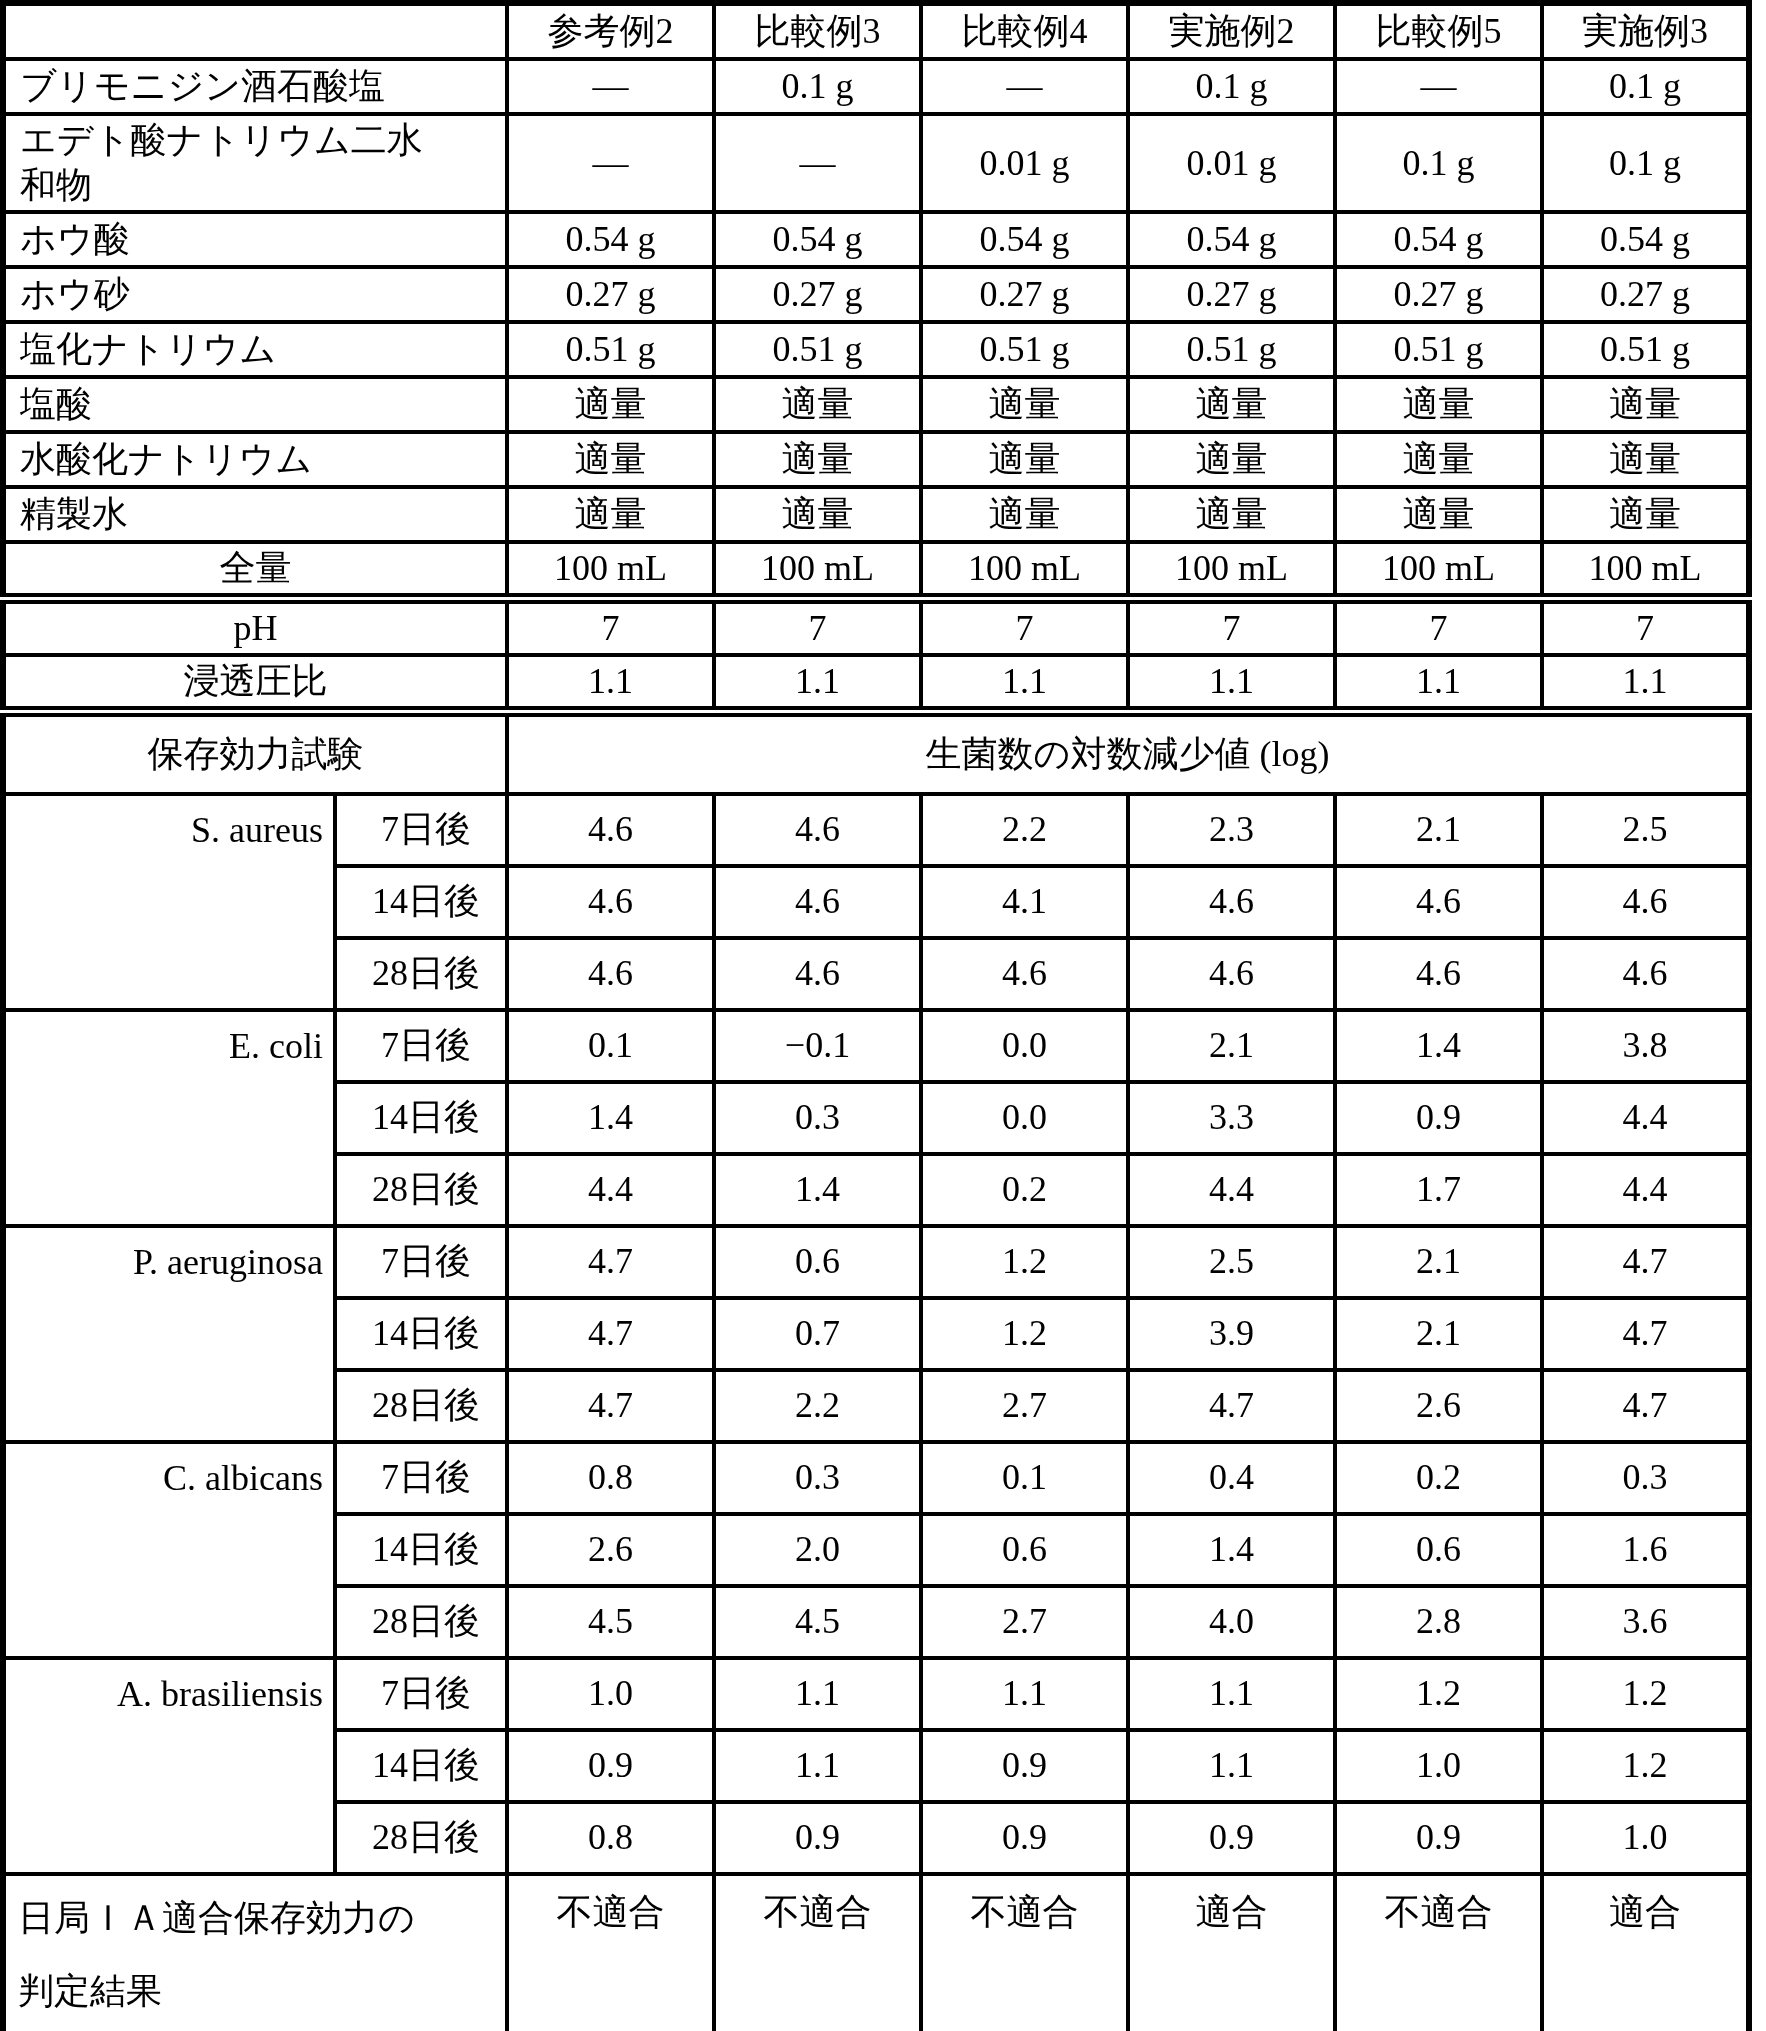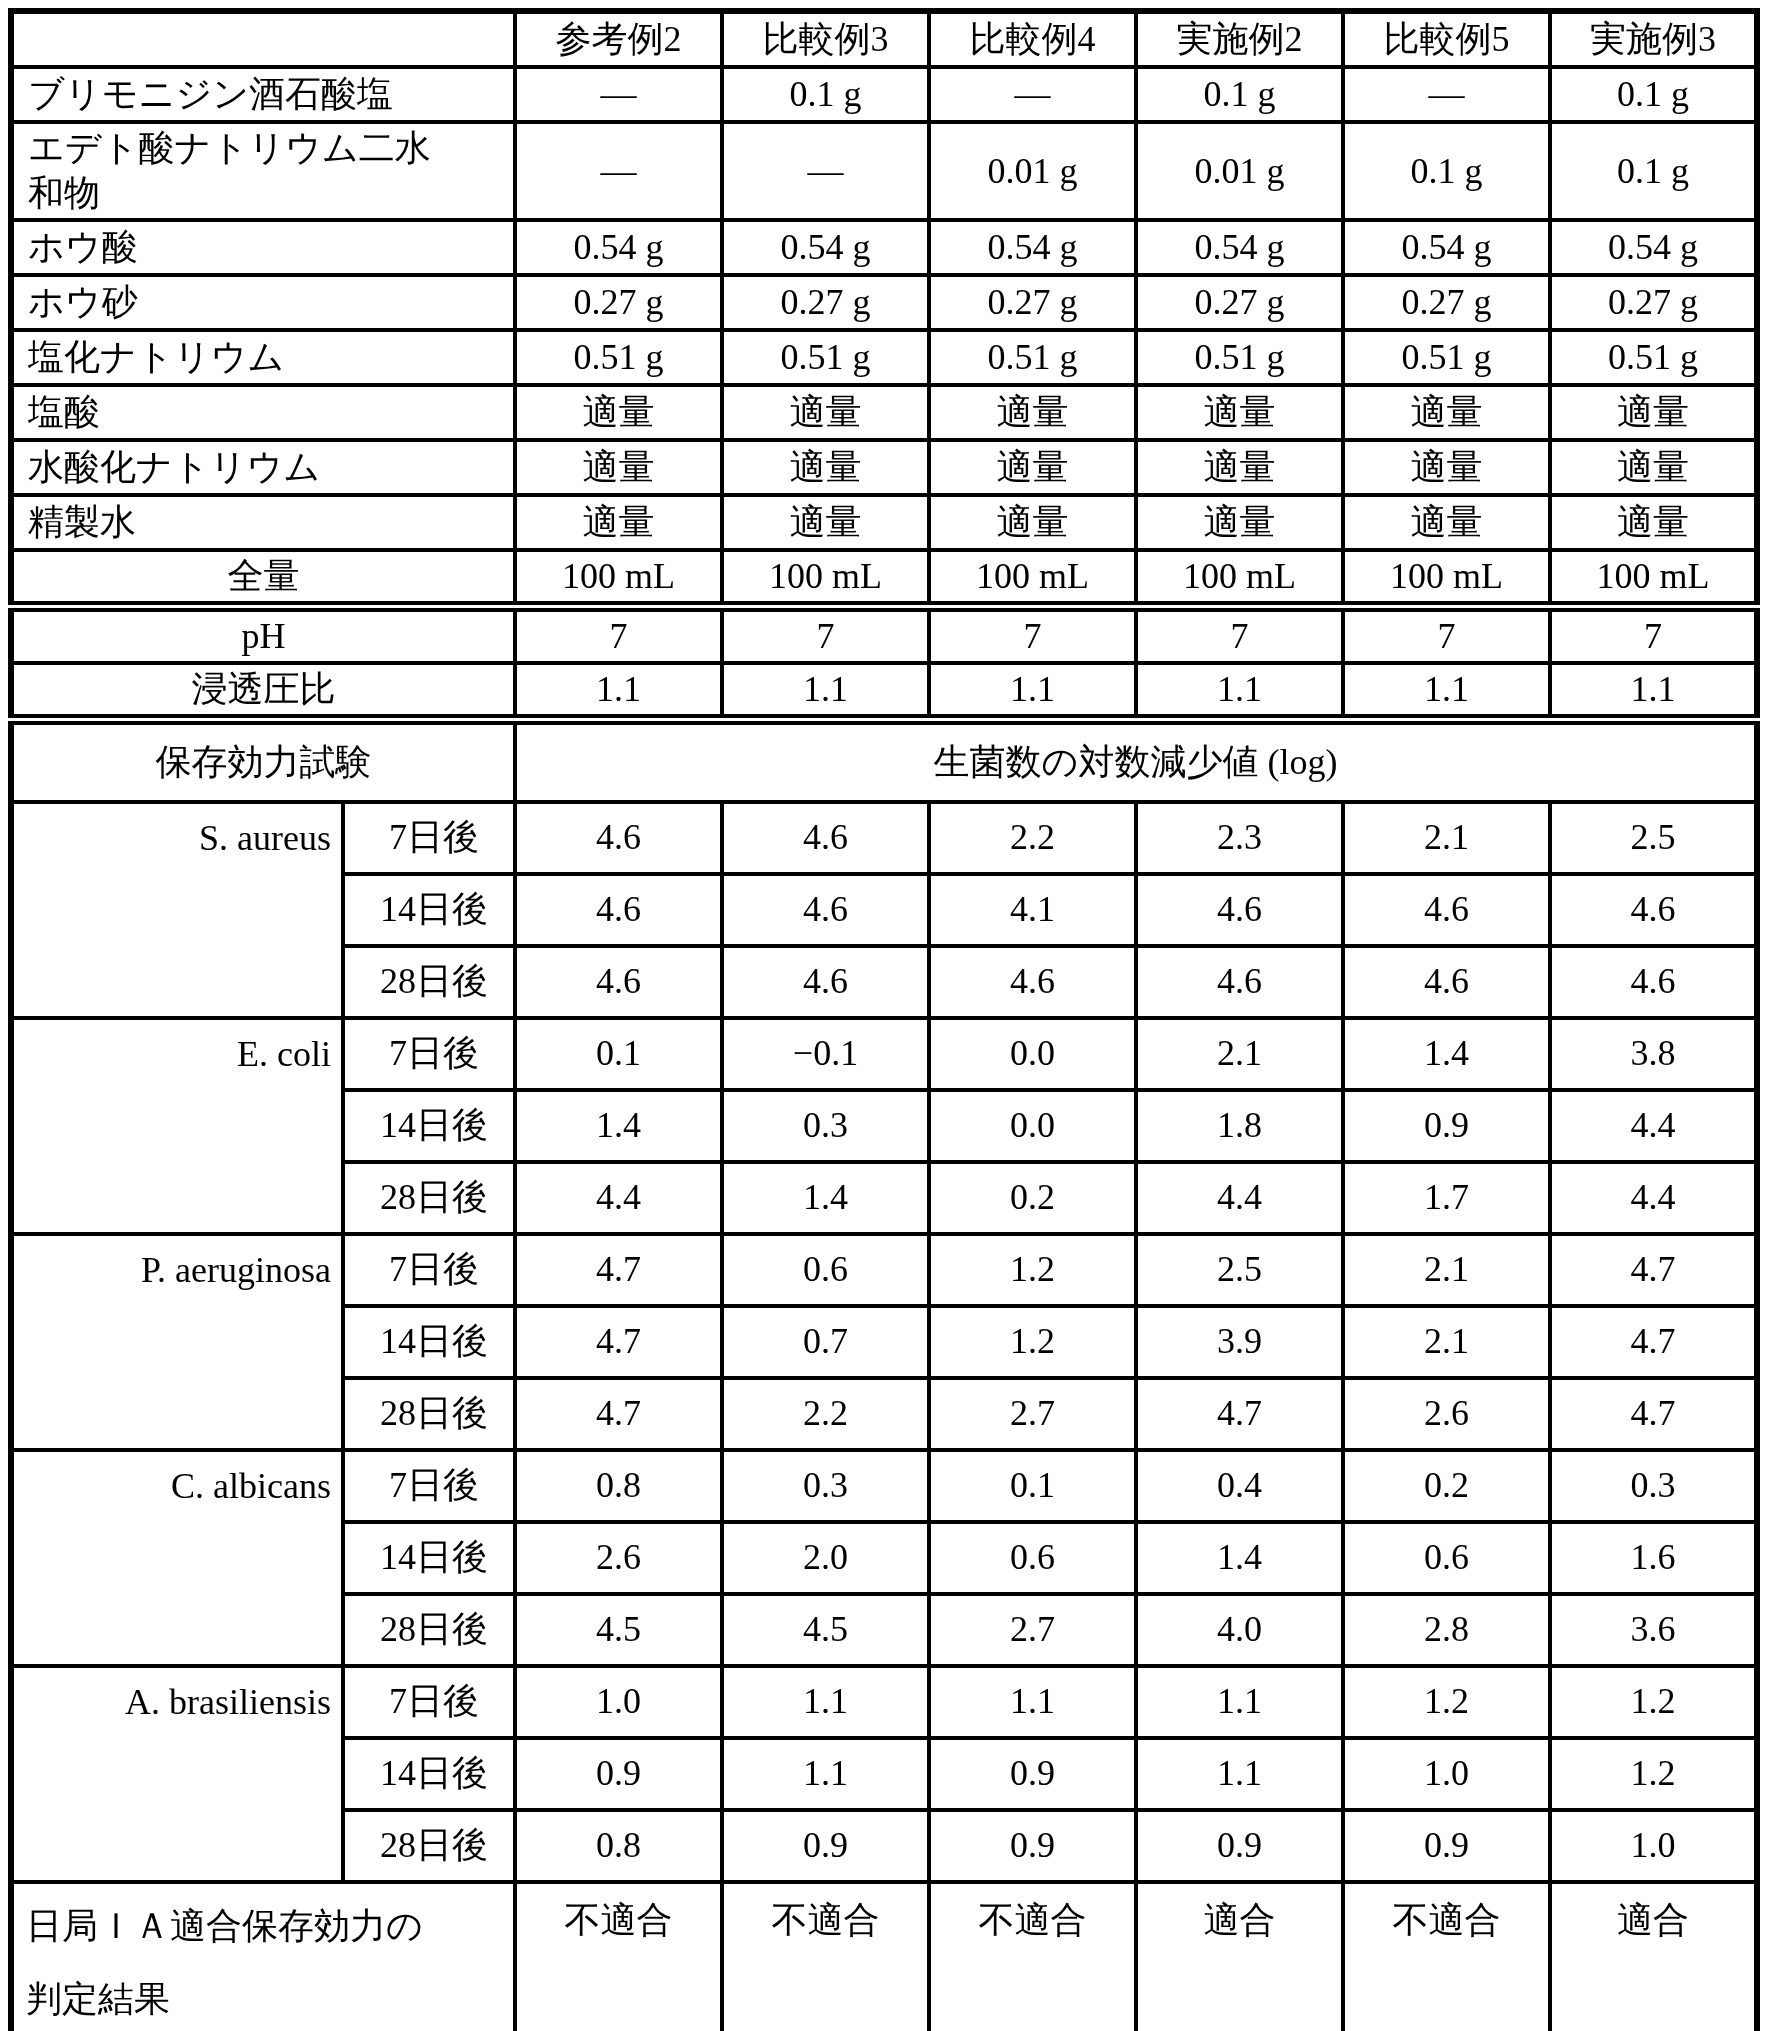--- a/index.html
+++ b/index.html
@@ -1,17 +1,17 @@
 <!DOCTYPE html>
 <html><head>
 <meta charset="utf-8">
 <style>
   html,body{margin:0;padding:0;background:#ffffff;}
   .page{
-    width:1766px;height:2031px;box-sizing:border-box;padding:8px;
+    width:1766px;height:2031px;box-sizing:border-box;padding:0;
     background:#ffffff;color:#000;
     font-family:"Liberation Serif","DejaVu Serif",serif;
   }
   table.main{
     border-collapse:collapse;table-layout:fixed;width:1750px;
     border:6px solid #000;
   }
   td{
     border:4px solid #000;
     font-size:36px;line-height:1.25;color:#000;
@@ -202,21 +202,21 @@
           <td class="val">0.0</td>
           <td class="val">2.1</td>
           <td class="val">1.4</td>
           <td class="val">3.8</td>
         </tr>
         <tr class="r-day">
           <td class="day">14日後</td>
           <td class="val">1.4</td>
           <td class="val">0.3</td>
           <td class="val">0.0</td>
-          <td class="val">1.8</td>
+          <td class="val">3.3</td>
           <td class="val">0.9</td>
           <td class="val">4.4</td>
         </tr>
         <tr class="r-day">
           <td class="day">28日後</td>
           <td class="val">4.4</td>
           <td class="val">1.4</td>
           <td class="val">0.2</td>
           <td class="val">4.4</td>
           <td class="val">1.7</td>

